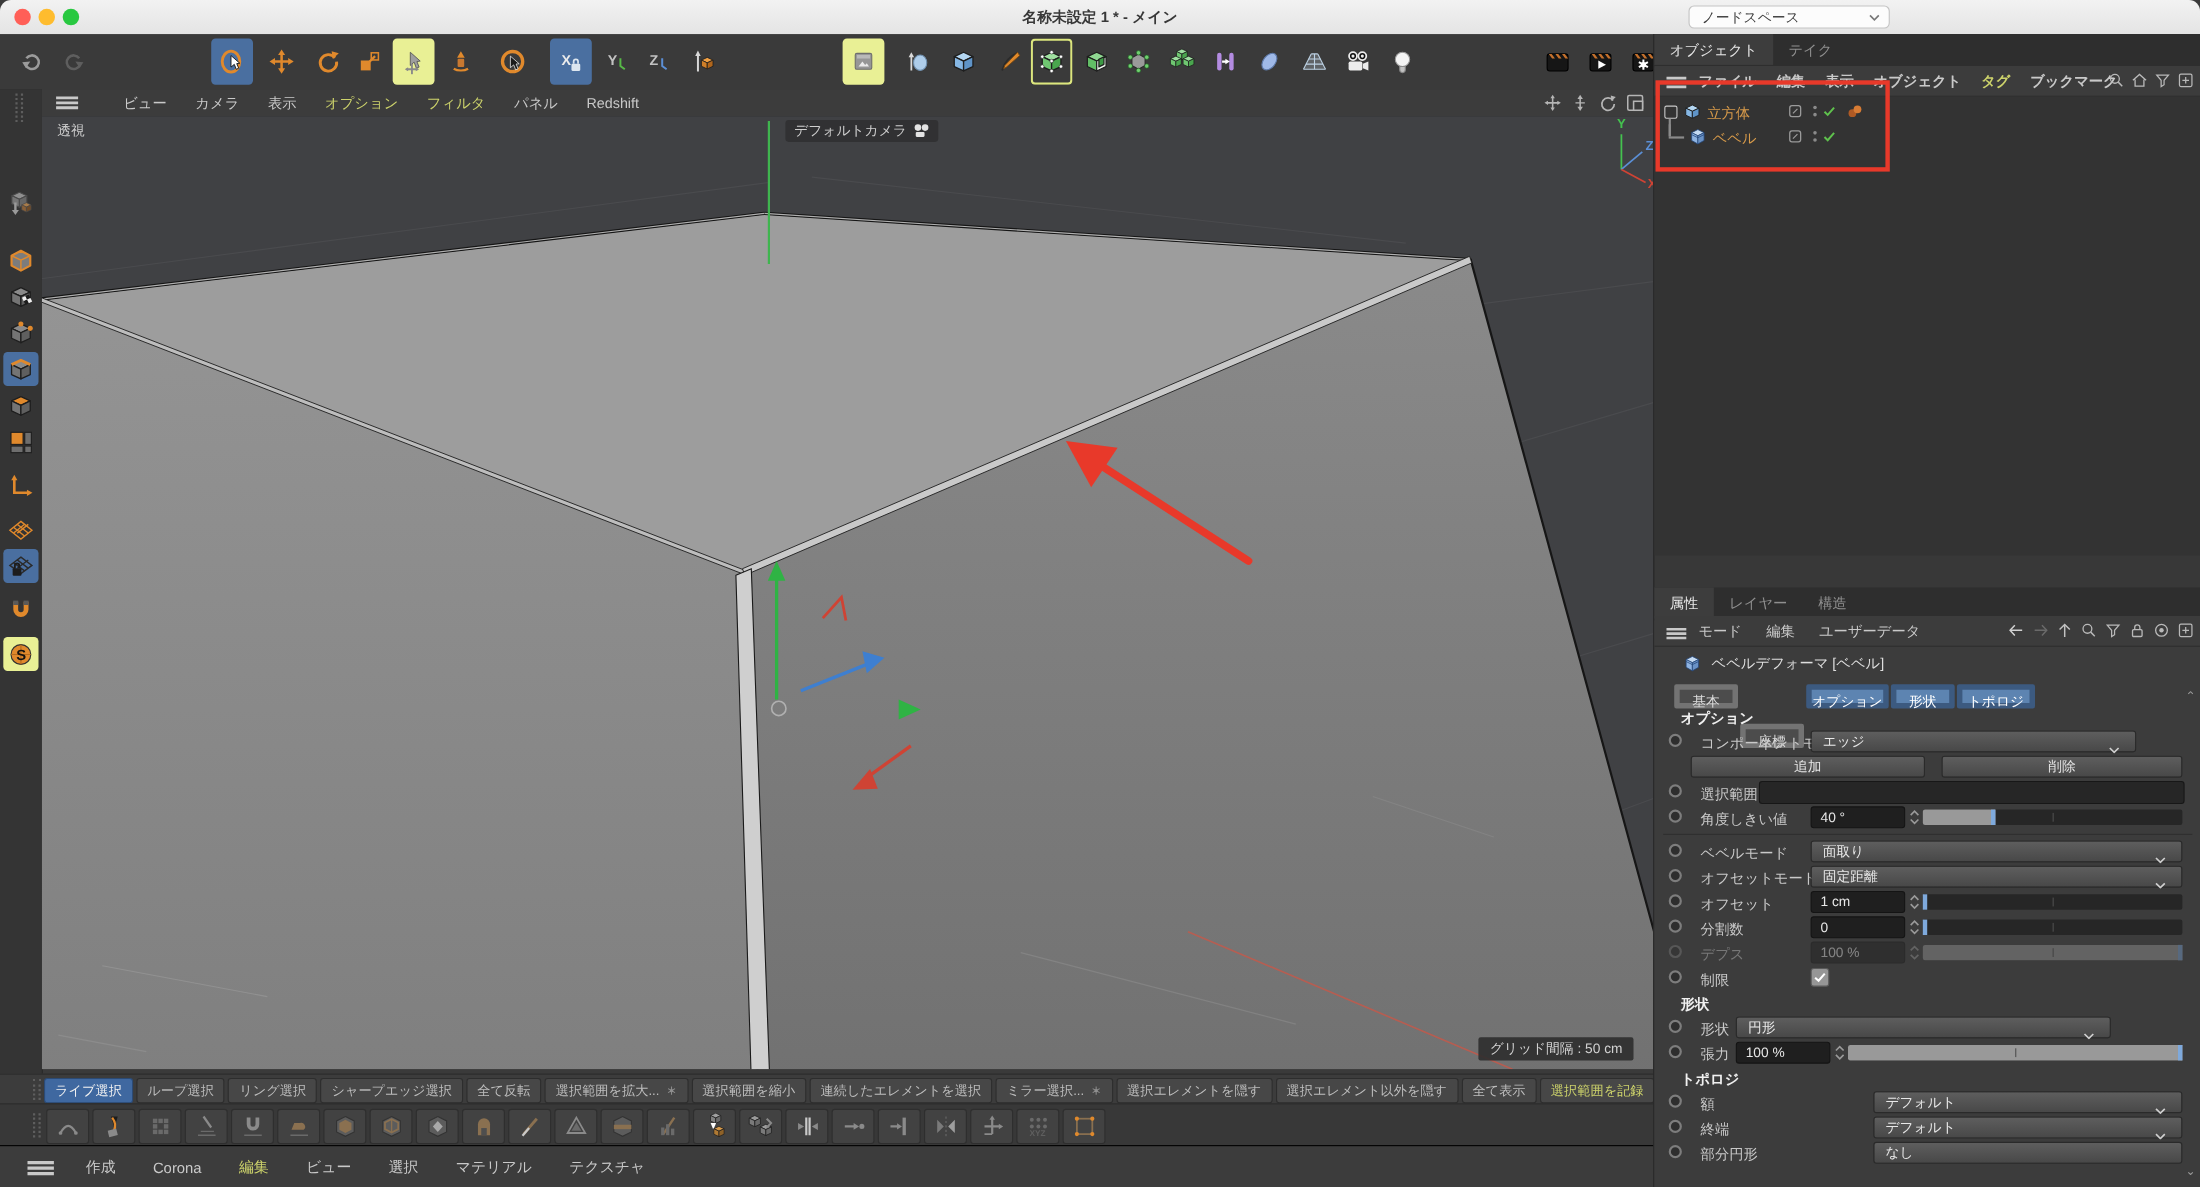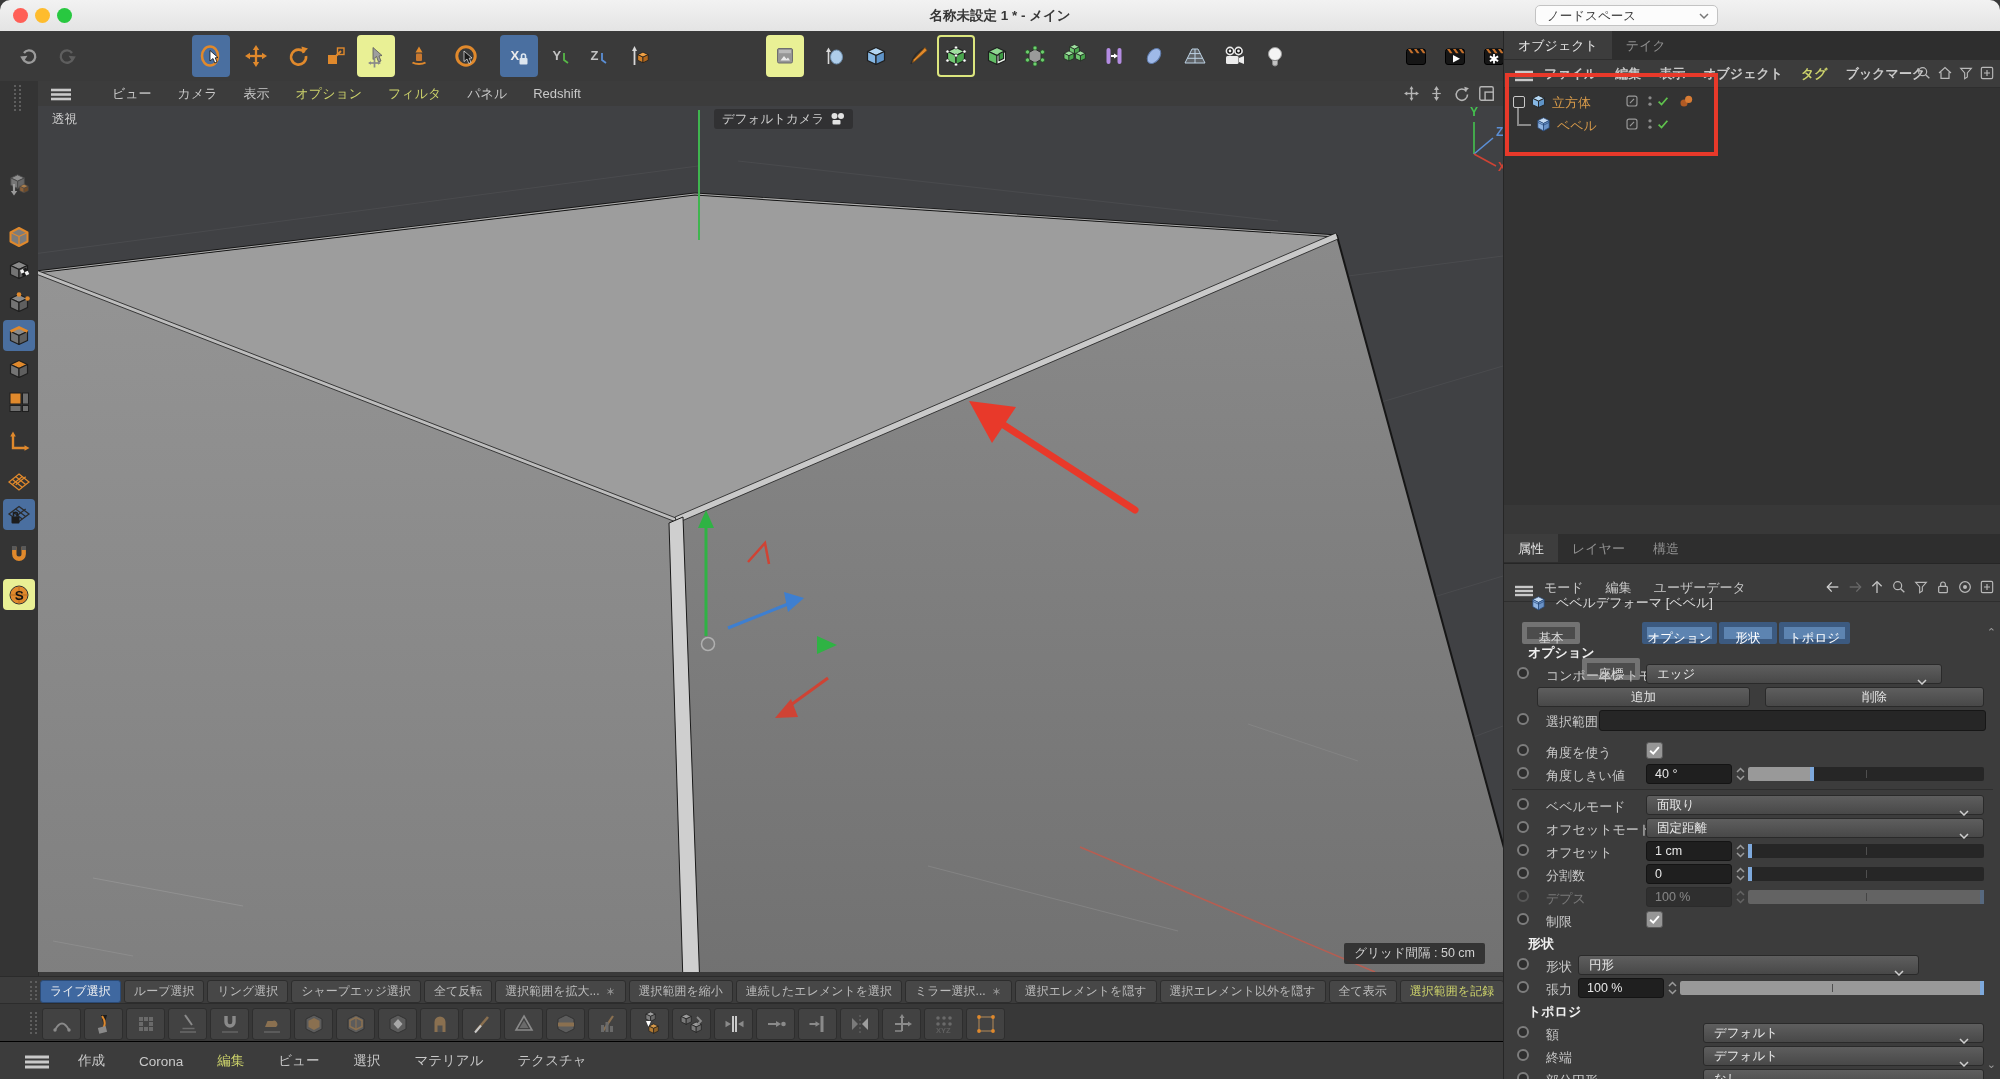--- a/index.html
+++ b/index.html
@@ -1082,21 +1082,21 @@
           <span class="icn" style="position: absolute; left: 152px; top: 4px;">
             <svg width="14" height="14" viewBox="0 0 24 24">
               <path d="M4.5 13 L9.5 18 L19.5 6.5" stroke="#5fc24d" stroke-width="3" fill="none"></path>
             </svg>
           </span>
         </div>
       </div>
 
     <div id="am-area">
       <div class="tabbar" style="top:0;" id="am-tabs"><span class="tab active">属性</span><span class="tab">レイヤー</span><span class="tab">構造</span></div>
-      <div class="pmenurow" style="top:40px;text-decoration:underline;">
+      <div class="pmenurow" style="top:26px;text-decoration:underline;">
         <span class="abs" style="left:10px;top:9px;">
           <svg width="20" height="12">
               <g stroke="#c9c9c9" stroke-width="2.4">
                 <line x1="1" y1="2" x2="19" y2="2"></line>
                 <line x1="1" y1="6" x2="19" y2="6"></line>
                 <line x1="1" y1="10" x2="19" y2="10"></line>
               </g>
             </svg>
         </span>
         <div class="items" id="am-menu-items">
@@ -1188,27 +1188,20 @@
           </div>
           <div class="prow">
             <div class="pbtn" style="left: 33px; width: 213px;">追加</div>
             <div class="pbtn" style="left: 261px; width: 219px;">削除</div>
           </div>
           <div class="prow">
             <span class="circ"></span>
             <span class="plbl">選択範囲</span>
             <div class="pinput" style="left: 95px; width: 385px;"></div>
           </div>
-          <div class="prow gap8">
-            <span class="circ"></span>
-            <span class="plbl">角度を使う</span>
-            <div class="cb on" style="left: 142px;"><svg width="15" height="15" viewBox="0 0 24 24">
-                <path d="M5 12.5 L10 17 L19 6.5" stroke="#fff" stroke-width="3" fill="none"></path>
-              </svg></div>
-          </div>
           <div class="prow">
             <span class="circ"></span>
             <span class="plbl">角度しきい値</span>
             <div class="vbox" style="left: 142px;">40 °</div>
             <span class="stepper" style="left: 231px;"><svg width="11" height="16" viewBox="0 0 11 16">
                 <path d="M2 6 L5.5 2.5 L9 6" stroke="#9a9a9a" stroke-width="1.5" fill="none"></path>
                 <path d="M2 10 L5.5 13.5 L9 10" stroke="#9a9a9a" stroke-width="1.5" fill="none"></path>
               </svg></span>
             <div class="track" style="left: 244px; width: 236px;">
               <div class="fill" style="width: 28%;"></div>

